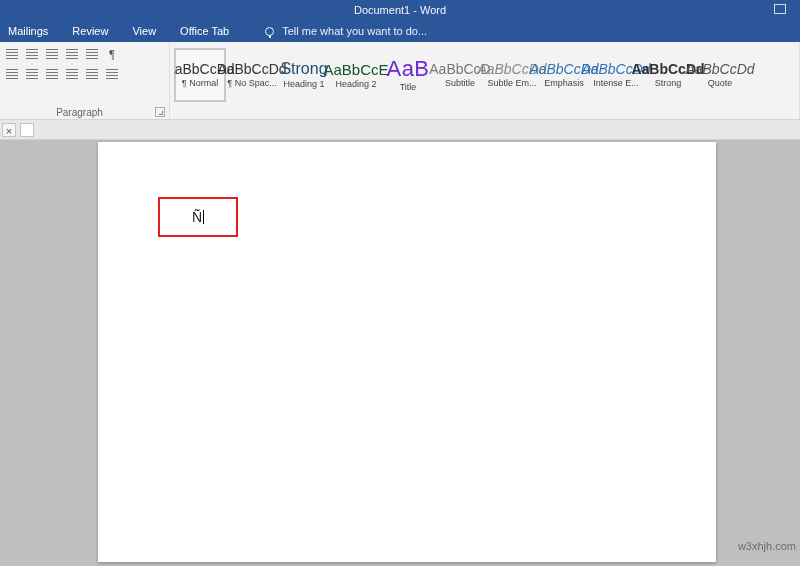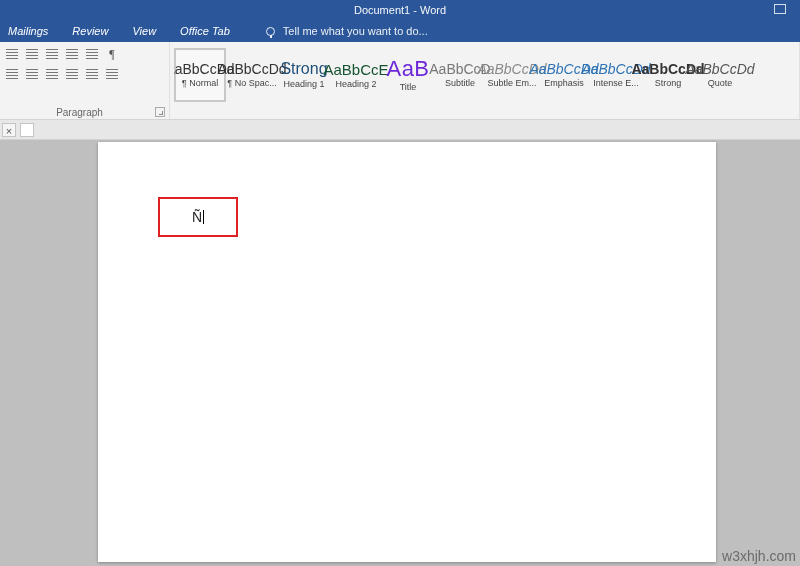--- a/index.html
+++ b/index.html
@@ -5,21 +5,21 @@
   * { box-sizing: border-box; margin: 0; padding: 0; font-family: "Segoe UI", Tahoma, sans-serif; }
   body { width: 800px; height: 566px; background: #bfbfbf; overflow: hidden; position: relative; }
 
   
   .titlebar { background: #2b579a; height: 20px; width: 100%; color: #fff; font-size: 11px; display: flex; align-items: center; justify-content: center; position: relative; }
   .titlebar .title { opacity: .95; }
   .titlebar .win-icon { position: absolute; right: 14px; top: 4px; width: 12px; height: 10px; border: 1px solid #fff; opacity: .8; }
 
   
   .tabsbar { background: #2b579a; height: 22px; display: flex; align-items: center; padding-left: 4px; color: #fff; font-size: 11px; gap: 16px; }
-  .tabsbar .tab { cursor: pointer; padding: 3px 4px; font-style: italic; }
+  .tabsbar .tab { cursor: pointer; padding: 3px 4px; }
   .tellme { display: flex; align-items: center; gap: 8px; opacity: .9; margin-left: 16px; }
   .bulb { width: 9px; height: 9px; border: 1px solid #fff; border-radius: 50%; position: relative; }
   .bulb::after { content: ""; position: absolute; bottom: -3px; left: 3px; width: 2px; height: 3px; background: #fff; }
 
   
   .ribbon { background: #f3f3f3; border-bottom: 1px solid #d4d4d4; height: 78px; display: flex; }
   .group { border-right: 1px solid #e1e1e1; display: flex; flex-direction: column; justify-content: space-between; padding: 4px 4px 1px 4px; height: 100%; }
   .group-label { font-size: 10px; color: #666; text-align: center; padding-top: 2px; }
 
   
@@ -55,21 +55,21 @@
   .close-x { width:14px; height:14px; margin-left:2px; font-size:11px; color:#555; text-align:center; line-height:14px; background:#f5f5f5; border:1px solid #c4c4c4; cursor:pointer; }
   .blank-box { width:14px; height:14px; margin-left:4px; background:#fff; border:1px solid #c4c4c4; }
 
   
   .doc-area { position:absolute; top:140px; left:0; right:0; bottom:0; background:#bfbfbf; overflow:hidden; }
   .page { position:absolute; top:2px; left:98px; width:618px; height:420px; background:#fff; box-shadow: 0 1px 3px rgba(0,0,0,.3); }
   .highlight { position:absolute; top:55px; left:60px; width:80px; height:40px; border:2px solid #e02020; display:flex; align-items:center; justify-content:center; }
   .typed { font-size:14px; color:#222; position:relative; }
   .cursor { display:inline-block; width:1px; height:14px; background:#000; margin-left:1px; vertical-align:middle; }
 
-  .watermark { position:absolute; right:4px; bottom:2px; font-size:14px; color:#6b6b6b; }
+  .watermark { position:absolute; right:4px; bottom:14px; font-size:11px; color:#6b6b6b; }
 </style>
 </head>
 <body>
 
 <div class="titlebar">
   <span class="title">Document1 - Word</span>
   <span class="win-icon"></span>
 </div>
 
 <div class="tabsbar">

